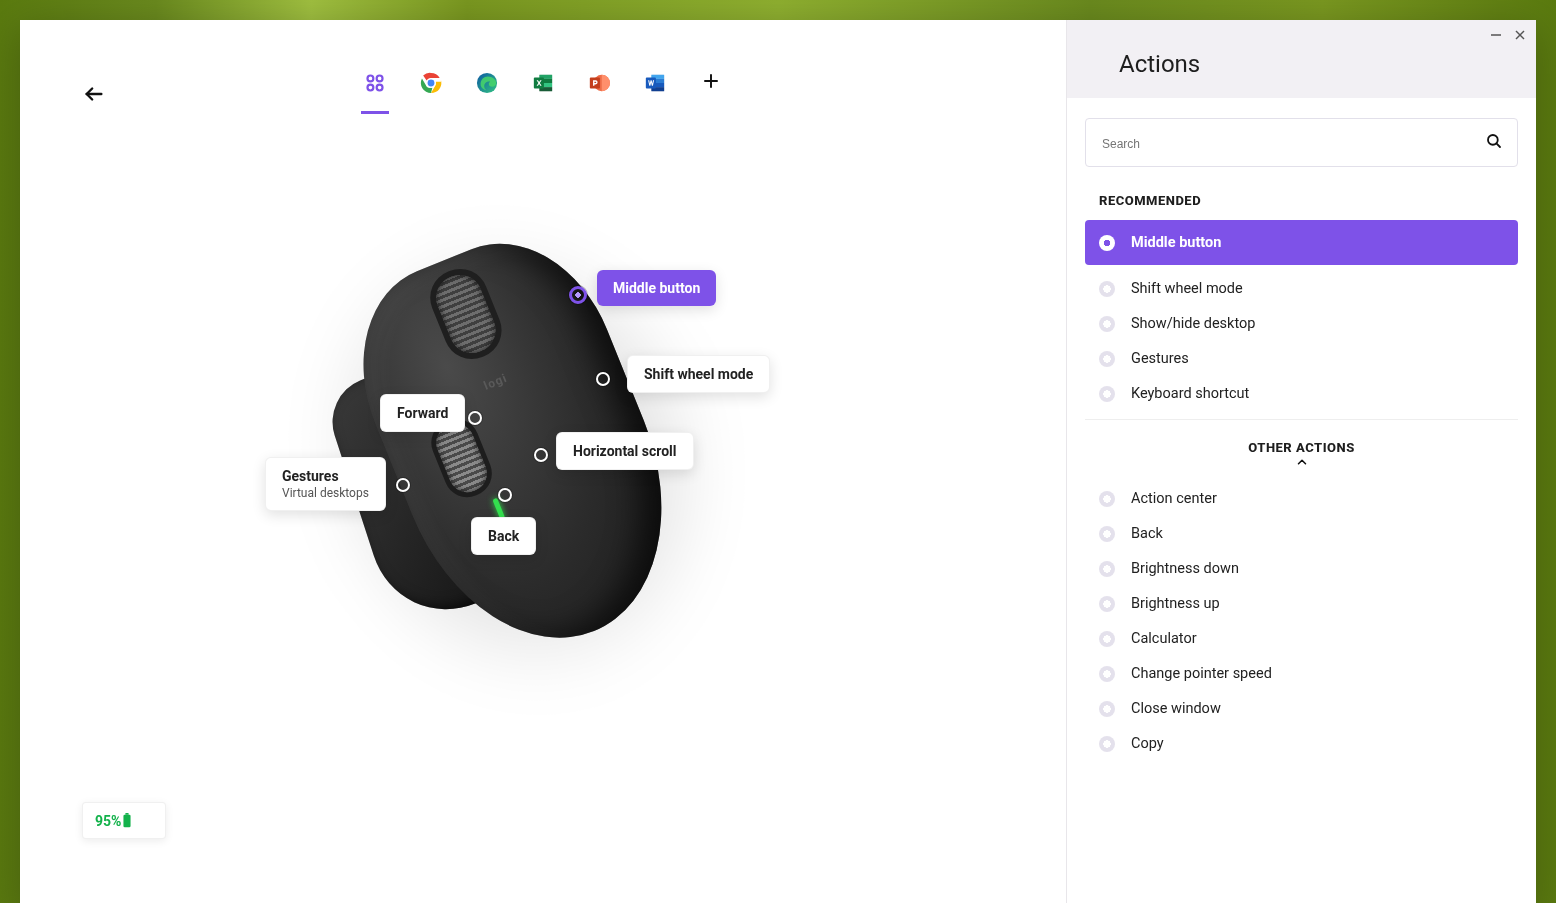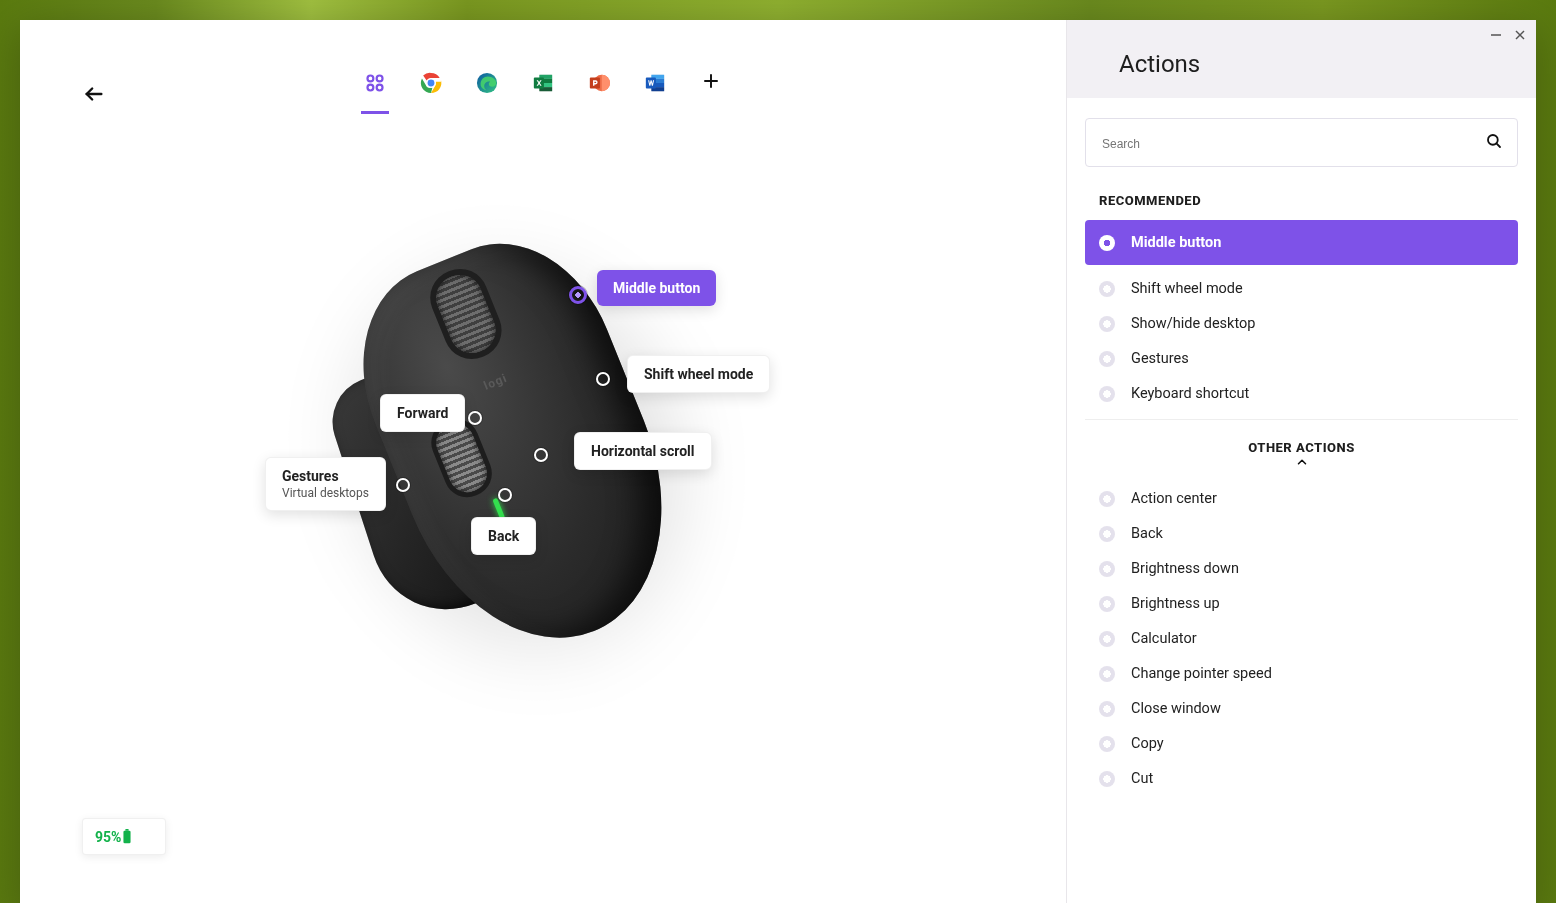--- a/index.html
+++ b/index.html
@@ -150,21 +150,21 @@
   .callout .sub{
     display:block;
     font-weight:400;
     font-size:12px;
     color:#555;
     margin-top:2px;
   }
   
   .battery-badge{
     position:absolute;
-    left:62px; bottom:58px;
+    left:62px; bottom:74px;
     background:#fff;
     border:1px solid rgba(0,0,0,0.06);
     border-radius:4px;
     padding:8px 12px;
     display:flex; align-items:center;
     font-size:14px; font-weight:700; color:#13b24b;
     box-shadow:0 2px 8px rgba(0,0,0,0.08);
   }
   .battery-badge .flow-icon{ color:#111; }
 
@@ -358,21 +358,21 @@
 
       <div class="callout selected" style="left:324px;top:90px;">
         <span>Middle button</span>
       </div>
       <div class="callout" style="left:354px;top:175px;">
         <span>Shift wheel mode</span>
       </div>
       <div class="callout" style="left:107px;top:214px;">
         <span>Forward</span>
       </div>
-      <div class="callout" style="left:301px;top:252px;">
+      <div class="callout" style="left:283px;top:252px;">
         <span>Horizontal scroll</span>
       </div>
       <div class="callout" style="left:-8px;top:277px;">
         <span>Gestures</span>
         <span class="sub">Virtual desktops</span>
       </div>
       <div class="callout" style="left:198px;top:337px;">
         <span>Back</span>
       </div>
     </div>
@@ -478,22 +478,18 @@
             <span>Change pointer speed</span>
           </div>
           <div class="opt">
             <span class="radio"></span>
             <span>Close window</span>
           </div>
           <div class="opt">
             <span class="radio"></span>
             <span>Copy</span>
           </div>
-          <div class="opt">
-            <span class="radio"></span>
-            <span>Cut</span>
-          </div>
         </div>
 
     </div>
   </div>
 
 </div>
 
 </body></html>

